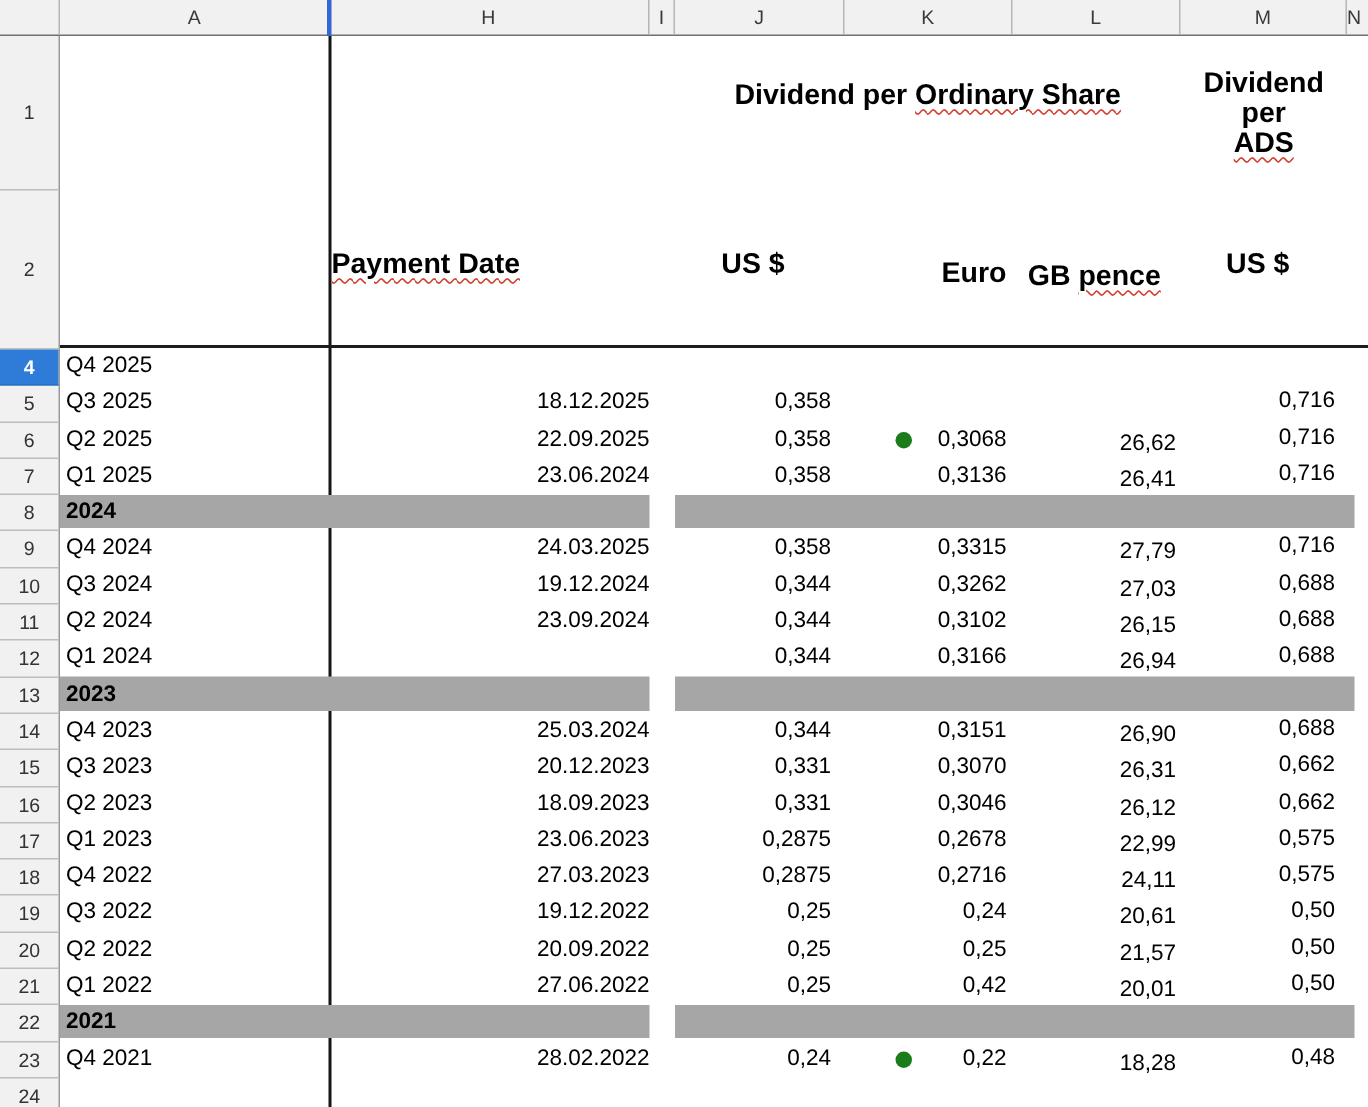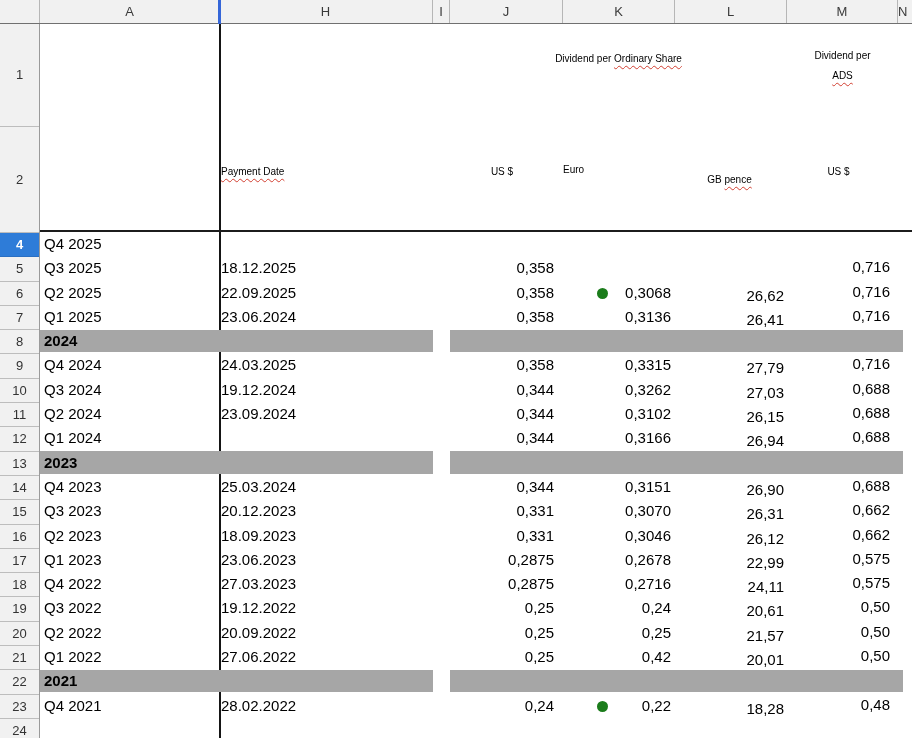--- a/index.html
+++ b/index.html
@@ -56,26 +56,26 @@
     border-bottom-color:#2a6fc2;
   }
 
   
   .pane-line {
     position:absolute; left:219px; top:0; width:2px; height:738px;
     background:#151515; z-index:1;
   }
 
   
-  .hdr-cell { position:absolute; font-weight:normal; font-size:10px; z-index:2; }
+  .hdr-cell { position:absolute; font-weight:bold; font-size:19px; z-index:2; }
   .title-ordinary { left:450px; top:53px; width:337px; text-align:center; }
   .title-ads { left:786px; top:46px; width:113px; text-align:center; line-height:20px; }
   .h-payment { left:221px; top:166px; width:160px; text-align:left; }
   .h-usd     { left:450px; top:166px; width:104px; text-align:center; }
-  .h-euro    { left:563px; top:164px; width:108px; text-align:left; }
+  .h-euro    { left:563px; top:172px; width:108px; text-align:right; }
   .h-gbp     { left:675px; top:174px; width:109px; text-align:center; }
   .h-ads-usd { left:787px; top:166px; width:103px; text-align:center; }
   .sq {
     text-decoration-line:underline;
     text-decoration-style:wavy;
     text-decoration-color:#d23f31;
     text-decoration-thickness:1px;
     text-underline-offset:3px;
   }
 
@@ -85,21 +85,21 @@
   }
 
   
   .sheet-rows { position:absolute; left:0; top:232px; width:912px; z-index:2; }
   .sheet-row { position:relative; width:912px; height:24.3px; }
   .cell {
     position:absolute; top:0; height:24.3px; line-height:24.3px;
     white-space:nowrap; overflow:visible;
   }
   .cell-a { left:44px; }
-  .cell-h { left:221px; width:212px; text-align:left; }
+  .cell-h { left:221px; width:212px; text-align:right; }
   .num { text-align:right; }
   .cell-j { left:450px; width:104px; }
   .cell-k { left:563px; width:108px; }
   .cell-l { left:675px; width:109px; top:3px; }
   .cell-m { left:787px; width:103px; top:-1px;text-align:right; }
 
   .band {
     position:absolute; top:0.5px; height:22.5px;
     background:var(--band-gray,#a6a6a6);
   }

